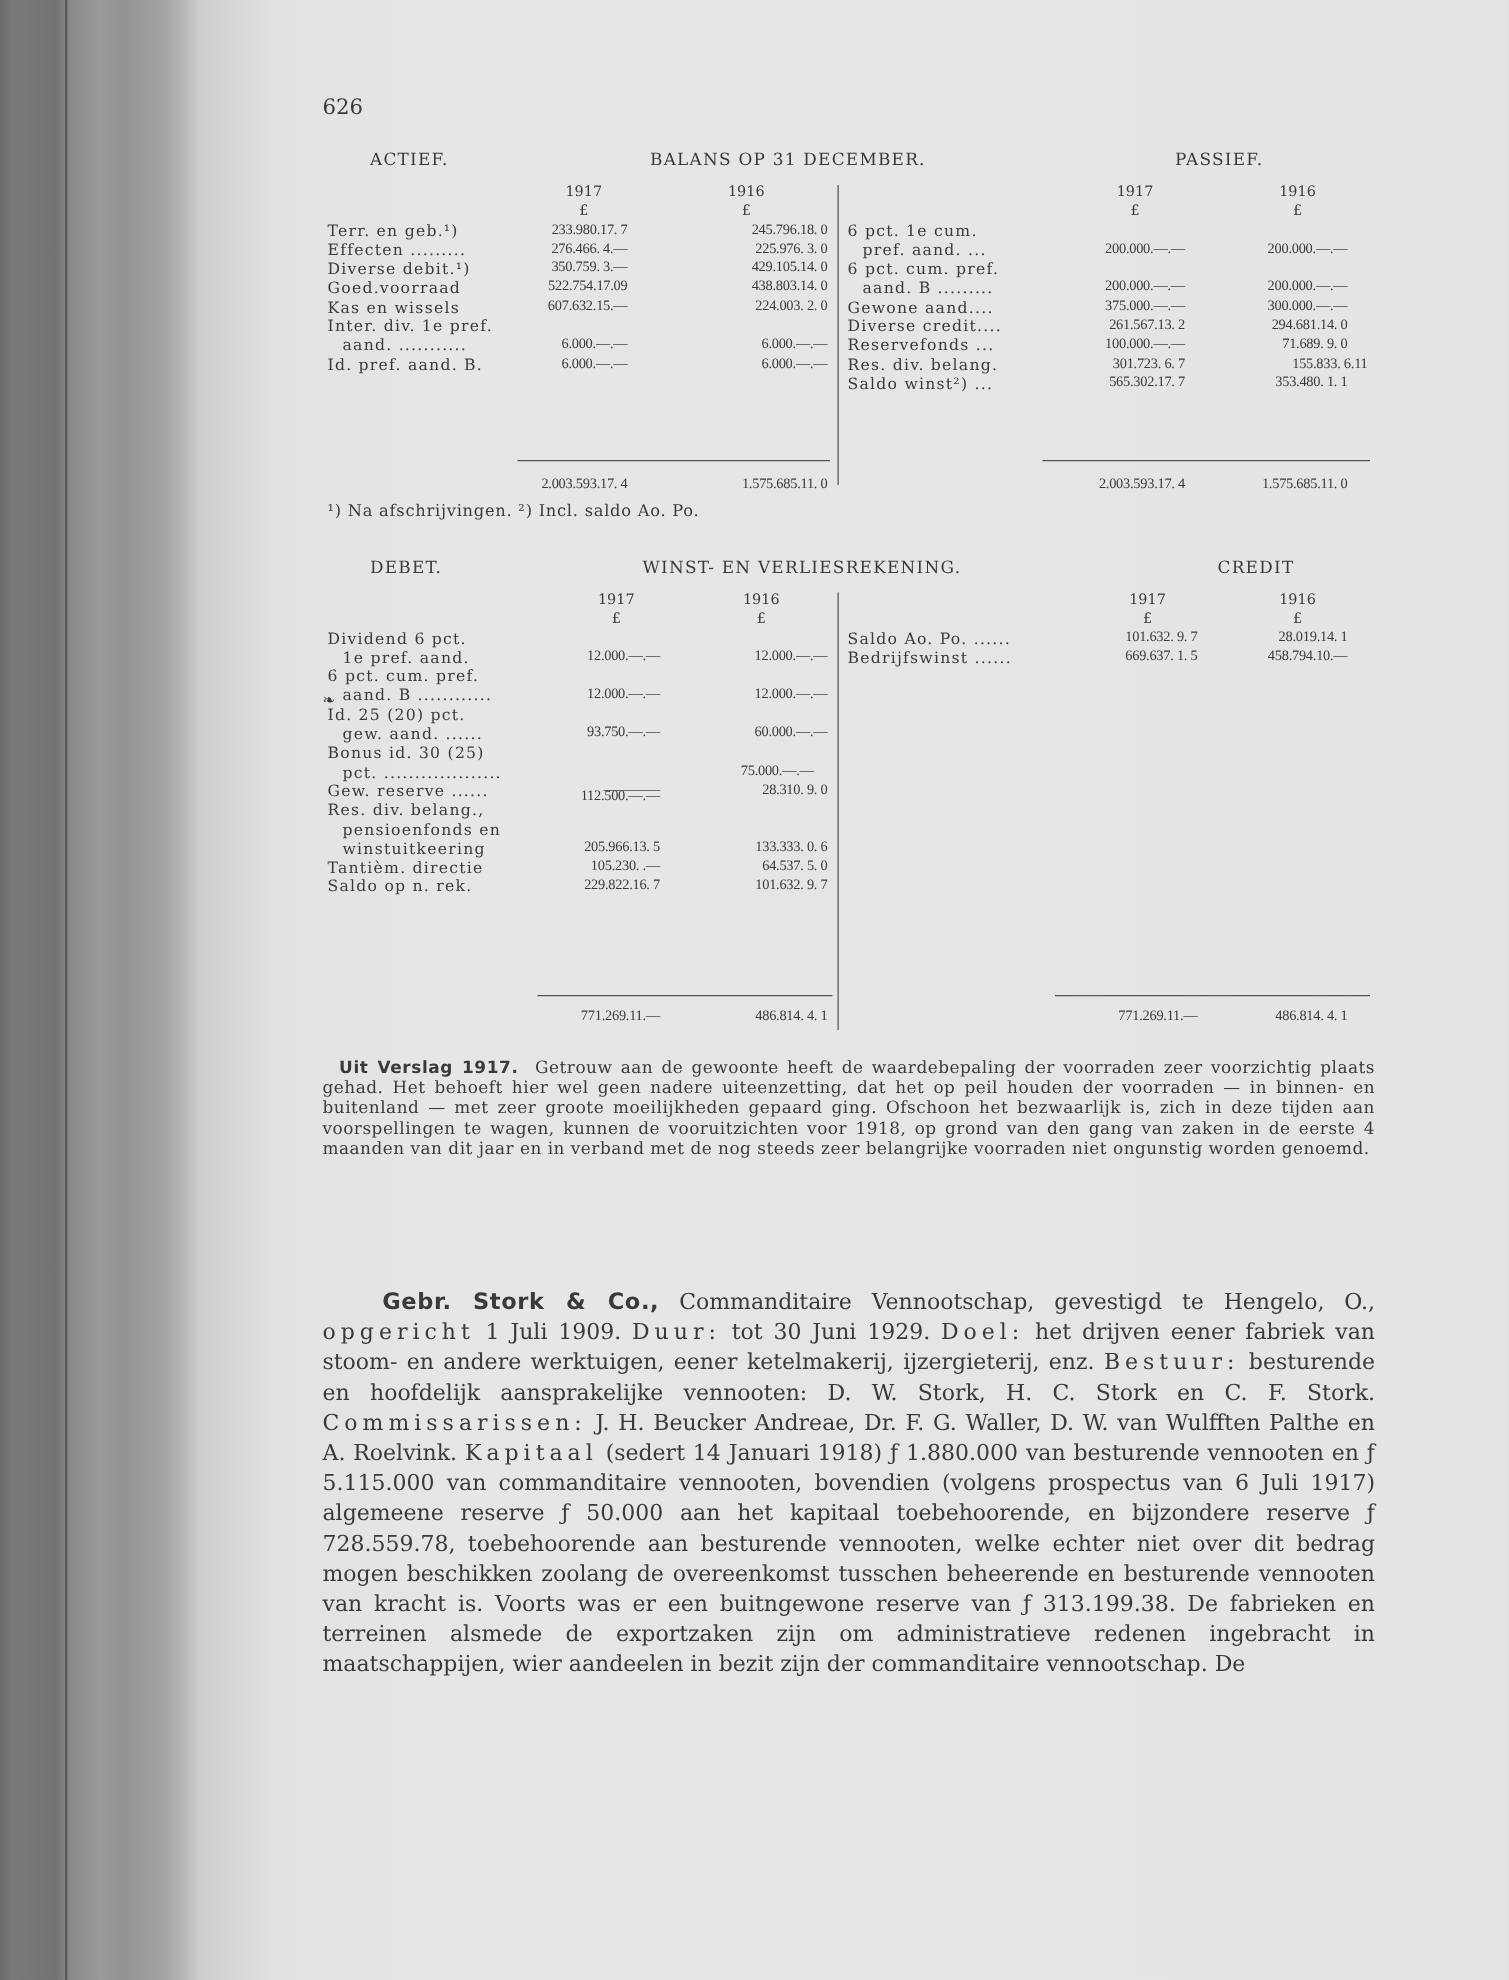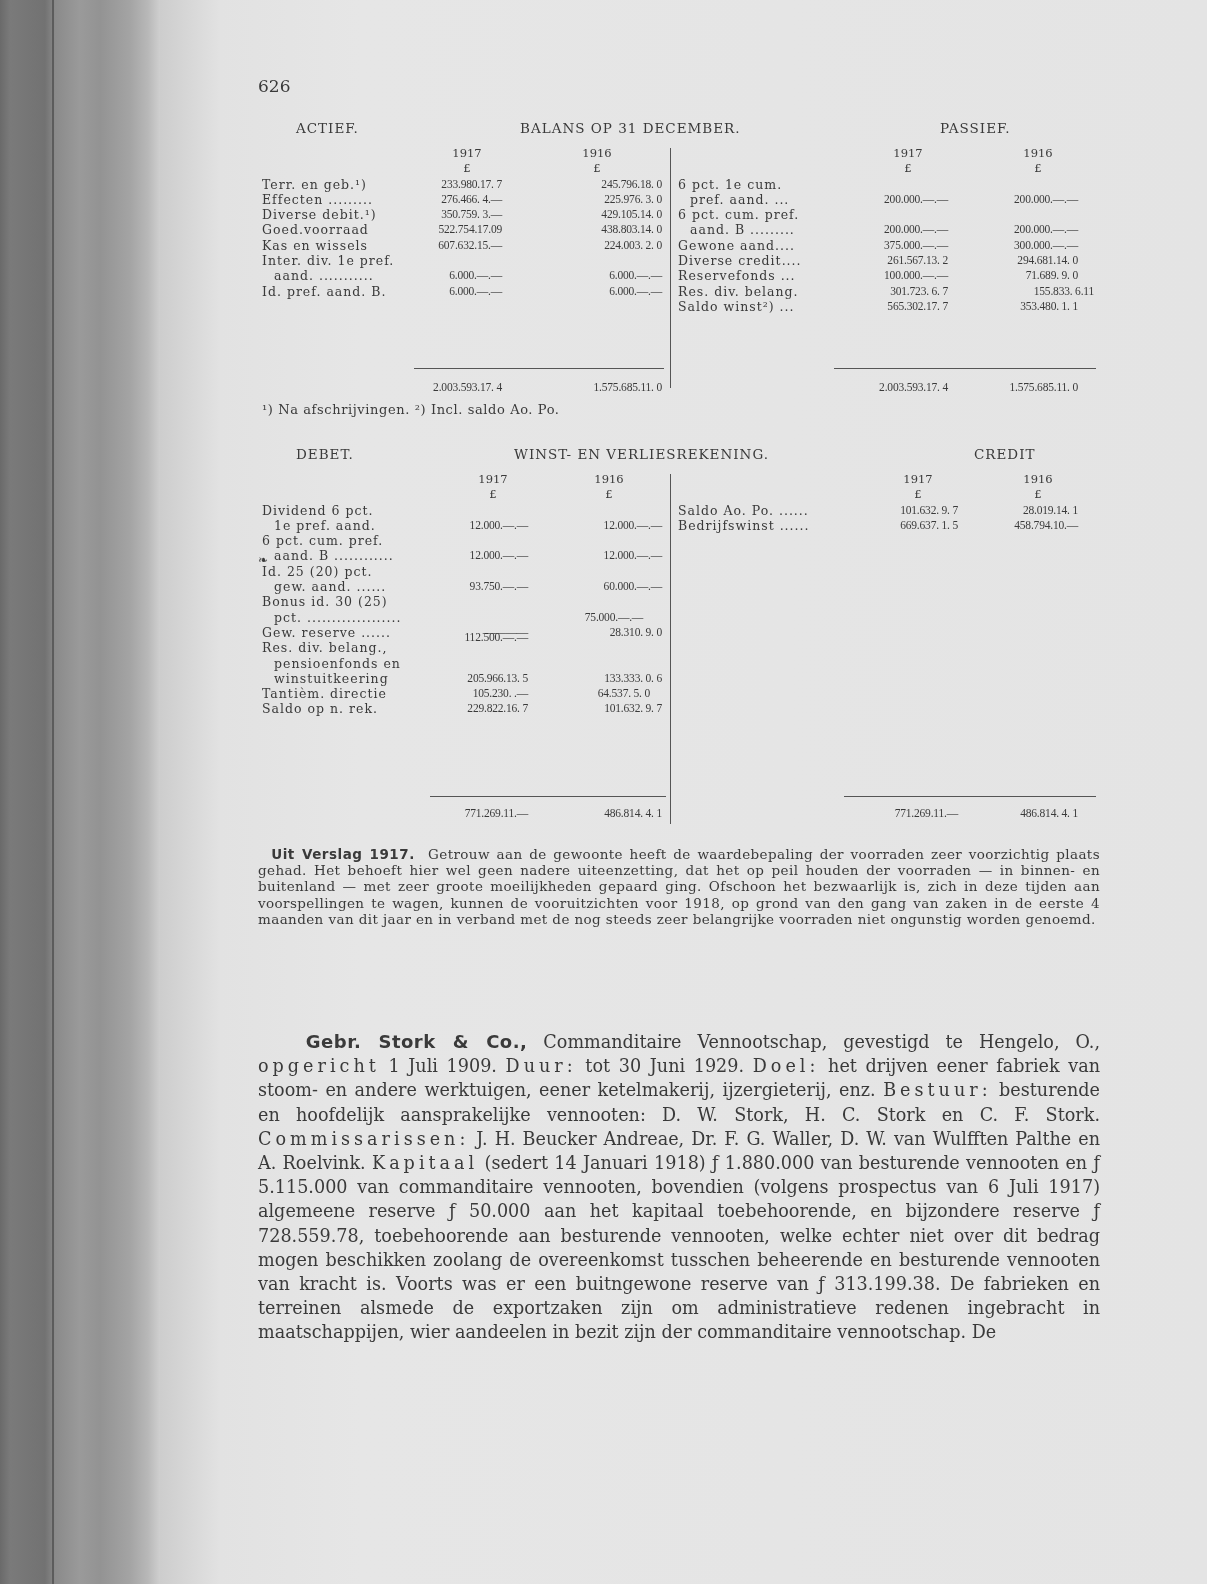--- a/index.html
+++ b/index.html
@@ -245,21 +245,21 @@
           <span class="num" style="left: 280px; width: 120px;">60.000.—.—</span>
         </div>
         <div class="row">
           <span class="lbl">Bonus id. 30 (25)</span>
           <span class="num" style="left: 150px; width: 116px;"></span>
           <span class="num" style="left: 280px; width: 120px;"></span>
         </div>
         <div class="row">
           <span class="lbl ind">pct. ...................</span>
           <span class="num" style="left: 150px; width: 116px; margin-top: 20px;">112.500.—.—</span>
-          <span class="num" style="left: 292px; width: 120px; text-align: center;">75.000.—.—</span>
+          <span class="num" style="left: 269px; width: 120px;">75.000.—.—</span>
         </div>
         <div class="row">
           <span class="lbl">Gew. reserve ......</span>
           <span class="num" style="left: 150px; width: 116px;">————</span>
           <span class="num" style="left: 280px; width: 120px;">28.310. 9. 0</span>
         </div>
         <div class="row">
           <span class="lbl">Res. div. belang.,</span>
           <span class="num" style="left: 150px; width: 116px;"></span>
           <span class="num" style="left: 280px; width: 120px;"></span>
@@ -270,21 +270,21 @@
           <span class="num" style="left: 280px; width: 120px;"></span>
         </div>
         <div class="row">
           <span class="lbl ind">winstuitkeering</span>
           <span class="num" style="left: 150px; width: 116px;">205.966.13. 5</span>
           <span class="num" style="left: 280px; width: 120px;">133.333. 0. 6</span>
         </div>
         <div class="row">
           <span class="lbl">Tantièm. directie</span>
           <span class="num" style="left: 150px; width: 116px;">105.230. .—</span>
-          <span class="num" style="left: 268px; width: 120px; text-align: right;">64.537. 5. 0</span>
+          <span class="num" style="left: 280px; width: 120px; text-align: right;">64.537. 5. 0</span>
         </div>
         <div class="row">
           <span class="lbl">Saldo op n. rek.</span>
           <span class="num" style="left: 150px; width: 116px;">229.822.16. 7</span>
           <span class="num" style="left: 280px; width: 120px;">101.632. 9. 7</span>
         </div>
       </div>
   </div>
 
   <div class="tbl" style="position:absolute; left:416px; top:26px; width:420px;">

